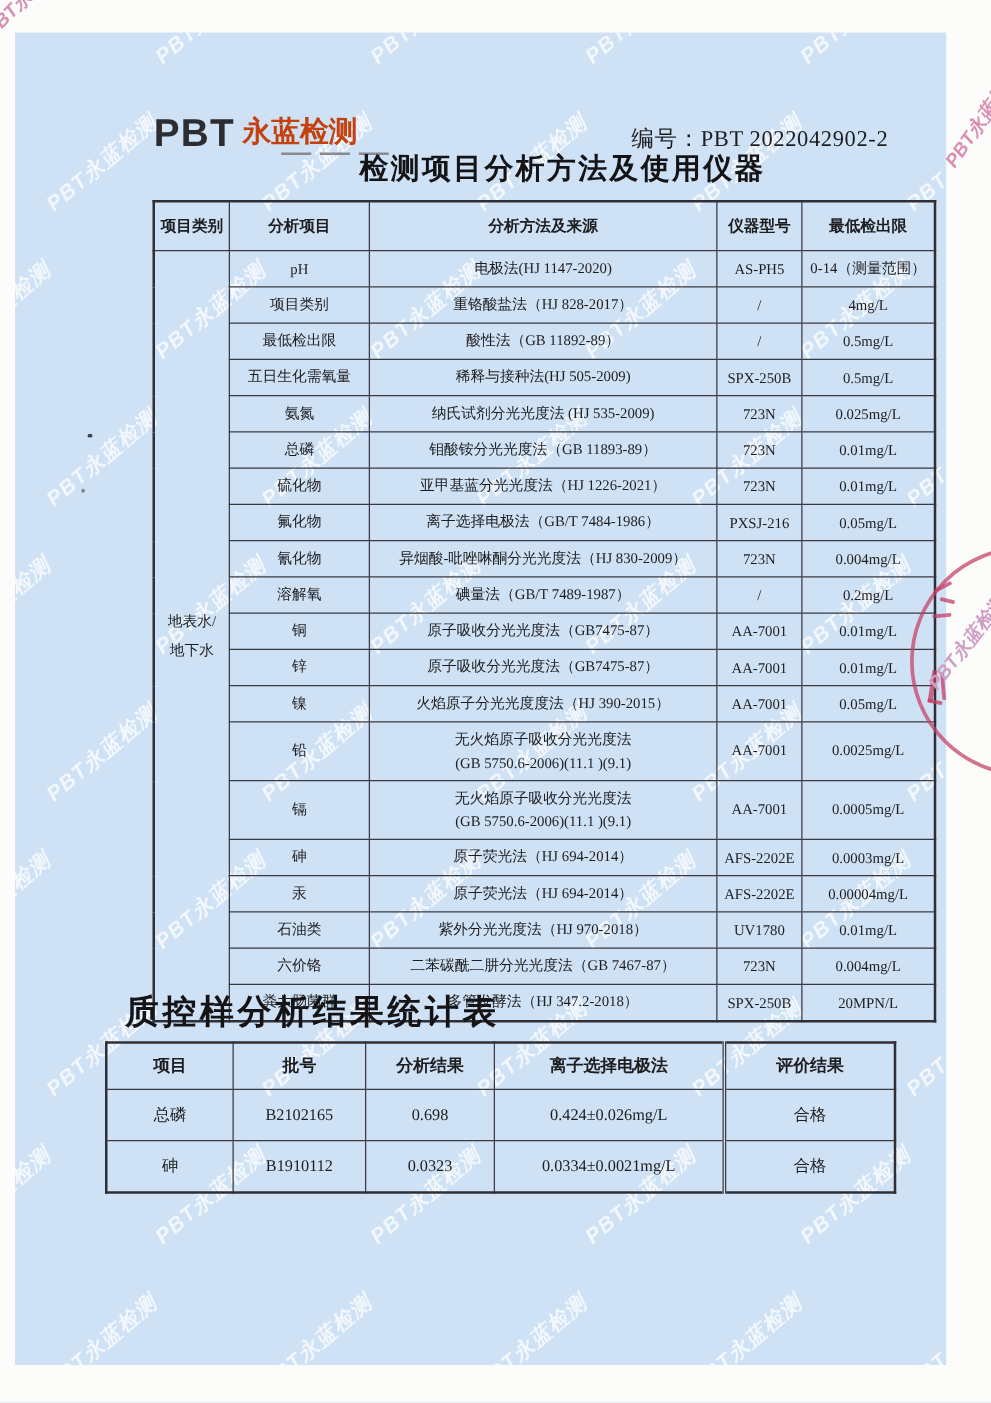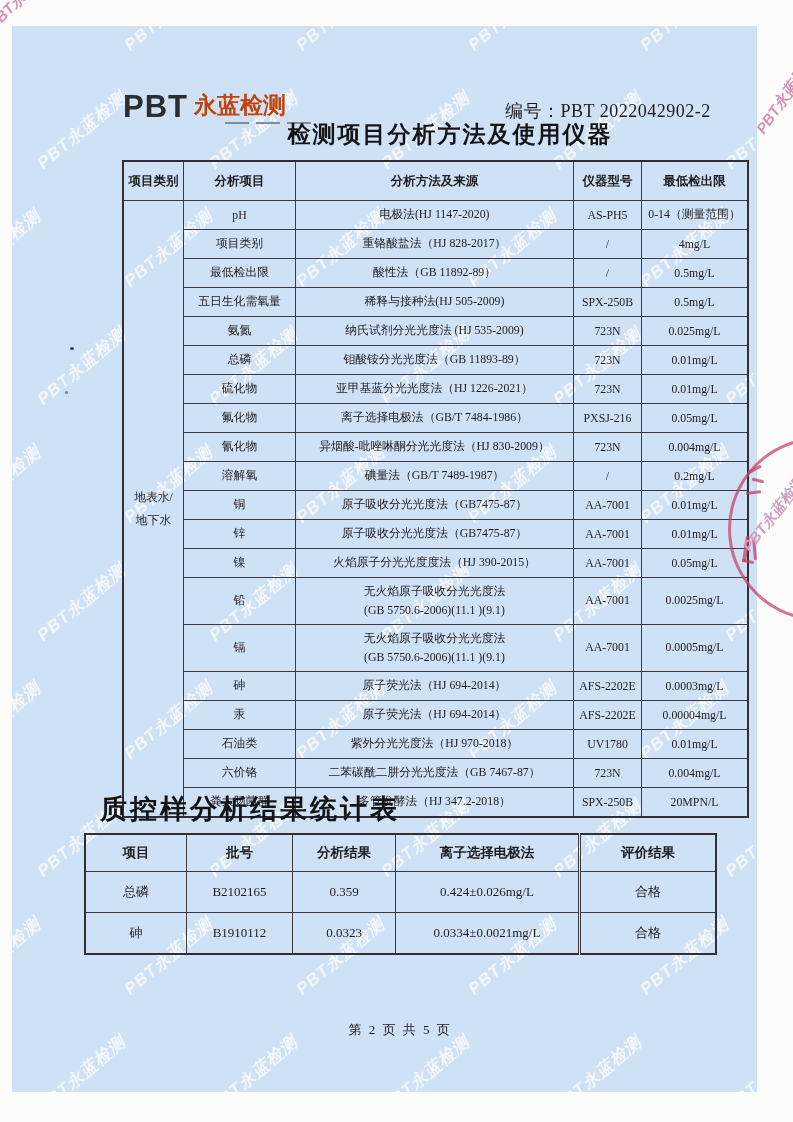--- a/index.html
+++ b/index.html
@@ -277,35 +277,34 @@
         <th style="width:101px">批号</th>
         <th style="width:98px">分析结果</th>
         <th style="width:178px">离子选择电极法</th>
         <th style="width:130px">评价结果</th>
       </tr>
     </thead>
     <tbody>
         <tr>
           <td>总磷</td>
           <td>B2102165</td>
-          <td>0.359</td>
+          <td>0.698</td>
           <td>0.424±0.026mg/L</td>
           <td>合格</td>
         </tr>
         <tr>
           <td>砷</td>
           <td>B1910112</td>
           <td>0.0323</td>
           <td>0.0334±0.0021mg/L</td>
           <td>合格</td>
         </tr>
       </tbody>
   </table>
 
-  <div class="footer">第 2 页 共 5 页</div>
 
   <div class="stamp-circle"></div>
   <span class="sk" style="left:747px;top:468px;width:15px;height:3px;transform:rotate(-28deg);"></span>
   <span class="sk" style="left:752px;top:479px;width:12px;height:2.5px;transform:rotate(14deg);"></span>
   <span class="sk" style="left:746px;top:491px;width:15px;height:2.5px;transform:rotate(-6deg);"></span>
   <span class="sk" style="left:744px;top:536px;width:3.5px;height:26px;transform:rotate(9deg);"></span>
   <span class="sk" style="left:753px;top:538px;width:3px;height:22px;transform:rotate(-5deg);"></span>
   <span class="sk" style="left:742px;top:560px;width:12px;height:2.5px;transform:rotate(12deg);"></span>
 
   <span class="speck" style="left:70px;top:347px;width:4px;height:3px;"></span>

